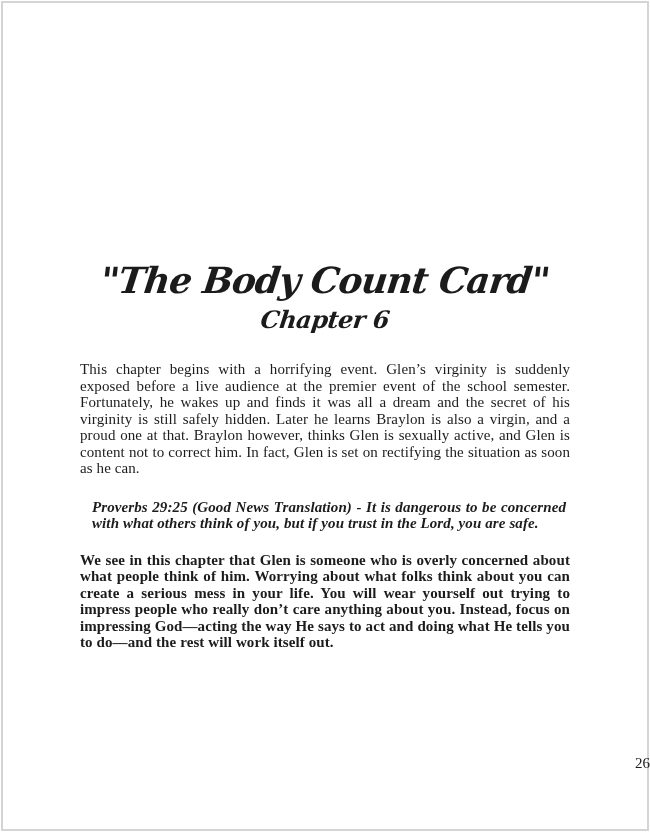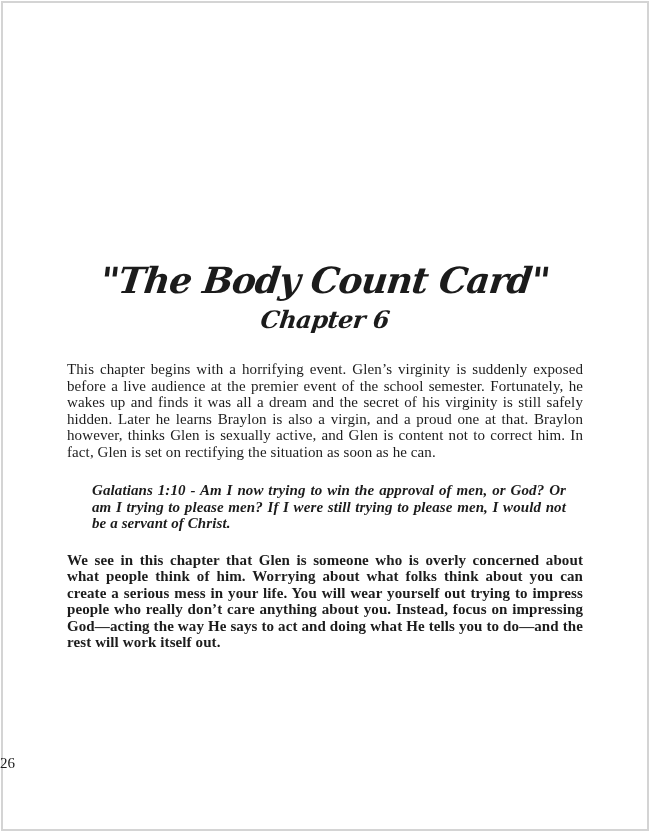--- a/index.html
+++ b/index.html
@@ -45,21 +45,21 @@
     font-family: "DejaVu Serif", serif;
     font-style: italic;
     font-weight: bold;
     font-size: 24px;
     line-height: 32px;
     letter-spacing: -0.5px;
     color: #1b1b1b;
     transform: skewX(-7deg);
   }
   .body-par {
-    margin: 1px;
+    margin: 14px;
     font-size: 15px;
     line-height: 16.5px;
     text-align: justify;
     letter-spacing: 0.1px;
   }
   .par-1 {
     margin-top: 25px;
   }
   .par-2 {
     margin-top: 20px;
@@ -72,35 +72,35 @@
     font-size: 15px;
     line-height: 16.5px;
     text-align: justify;
     letter-spacing: 0.1px;
   }
   .page-number {
     position: absolute;
     left: 0;
     right: 0;
     bottom: 60px;
-    text-align: left;
+    text-align: right;
     font-size: 15px;
     color: #1c1c1c;
   }
 </style>
 </head>
 <body>
 
 <div class="page-border"></div>
 
 <div class="content">
   <h1 class="chapter-title">"The Body Count Card"</h1>
   <h2 class="chapter-subtitle">Chapter 6</h2>
 
   <p class="body-par par-1">This chapter begins with a horrifying event. Glen’s virginity is suddenly exposed before a live audience at the premier event of the school semester. Fortunately, he wakes up and finds it was all a dream and the secret of his virginity is still safely hidden. Later he learns Braylon is also a virgin, and a proud one at that. Braylon however, thinks Glen is sexually active, and Glen is content not to correct him. In fact, Glen is set on rectifying the situation as soon as he can.</p>
 
+  <blockquote class="scripture-quote">Proverbs 29:25 (Good News Translation) - It is dangerous to be concerned with what others think of you, but if you trust in the Lord, you are safe.</blockquote>
 
-  <blockquote class="scripture-quote">Galatians 1:10 - Am I now trying to win the approval of men, or God? Or am I trying to please men? If I were still trying to please men, I would not be a servant of Christ.</blockquote>
 
   <p class="body-par par-2">We see in this chapter that Glen is someone who is overly concerned about what people think of him. Worrying about what folks think about you can create a serious mess in your life. You will wear yourself out trying to impress people who really don’t care anything about you. Instead, focus on impressing God—acting the way He says to act and doing what He tells you to do—and the rest will work itself out.</p>
 </div>
 
 <div class="page-number">26</div>
 
 </body></html>

